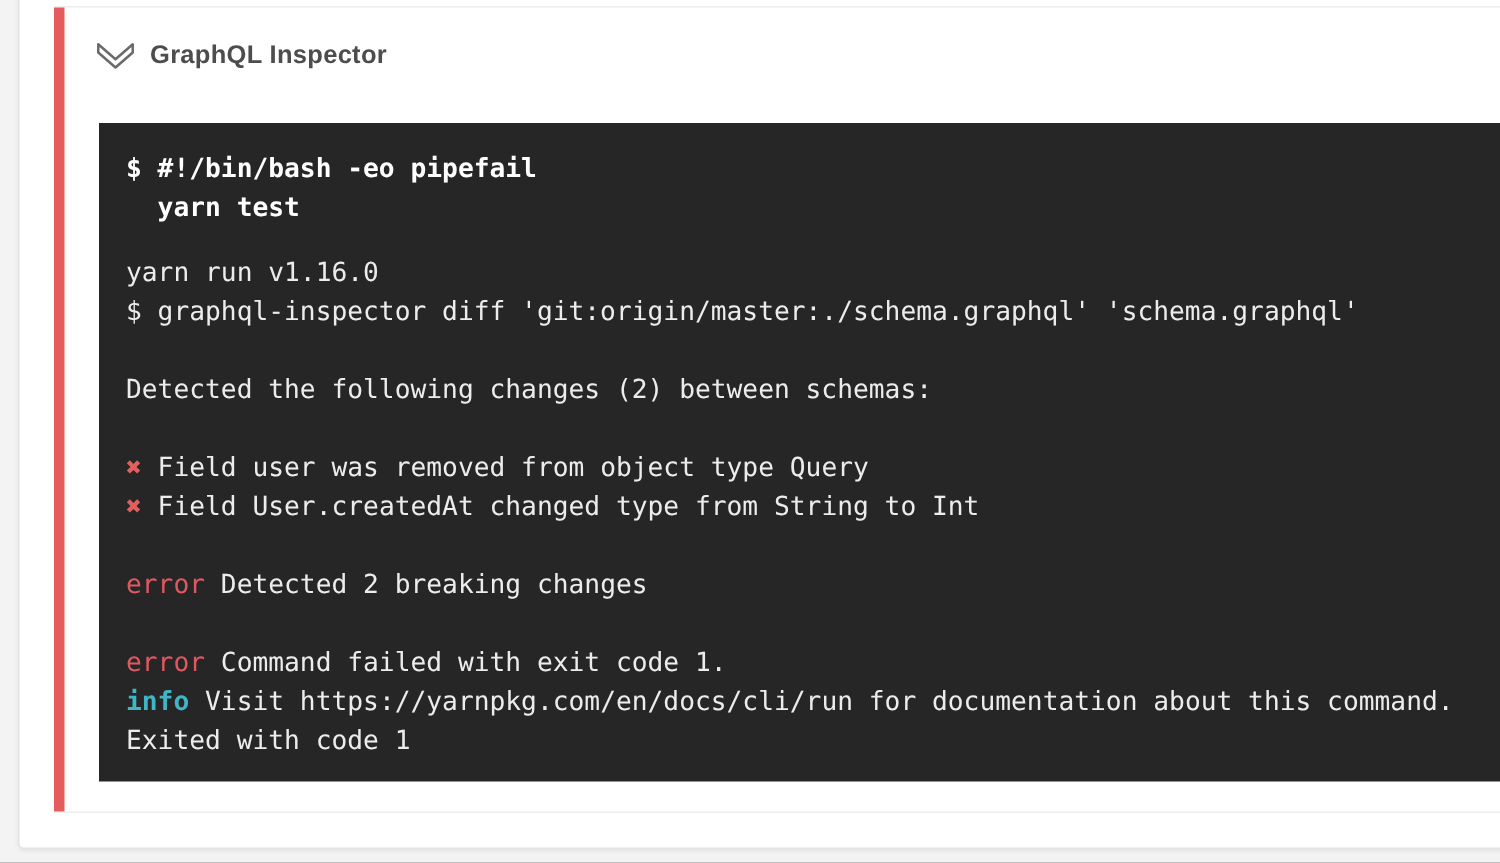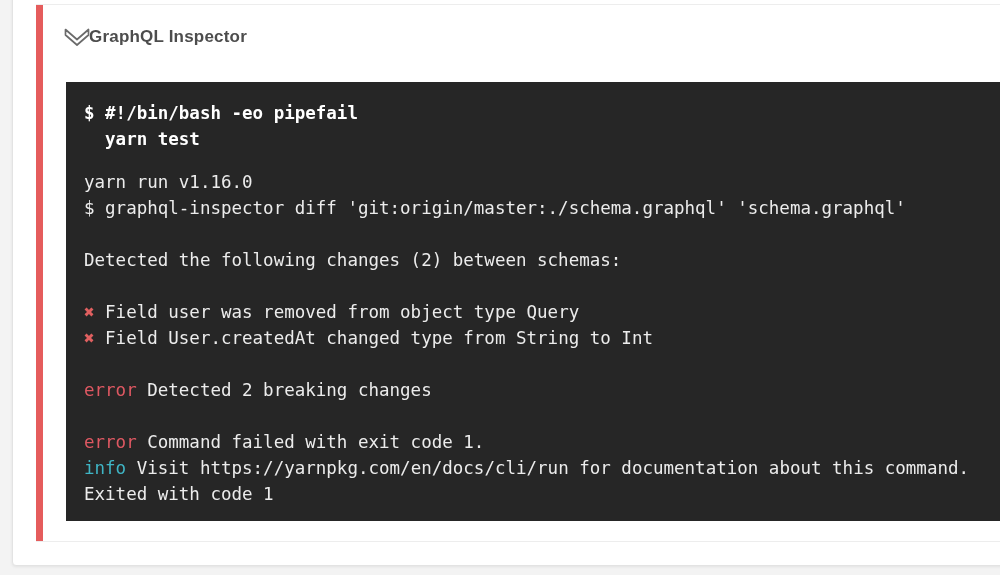--- a/index.html
+++ b/index.html
@@ -38,21 +38,21 @@
     width: 100%; height: 62px;
     cursor: pointer;
   }
   .chevron {
     position: absolute;
     left: 26px; top: 20px;
     width: 30px; height: 25px;
   }
   .step-title {
     position: absolute;
-    left: 53px; top: 22px;
+    left: 64px; top: 22px;
     font-size: 17px;
     font-weight: bold;
     letter-spacing: 0.2px;
     color: #4d4d4d;
     white-space: nowrap;
   }
   .terminal {
     position: absolute;
     left: 30px; top: 77px;
     width: 999px; height: 439px;
@@ -100,18 +100,18 @@
         <div class="line">$ graphql-inspector diff 'git:origin/master:./schema.graphql' 'schema.graphql'</div>
         <div class="blank"></div>
         <div class="line">Detected the following changes (2) between schemas:</div>
         <div class="blank"></div>
         <div class="line"><span class="seg-mark" style="color: rgb(224, 96, 96);">✖</span> Field user was removed from object type Query</div>
         <div class="line"><span class="seg-mark" style="color: rgb(224, 96, 96);">✖</span> Field User.createdAt changed type from String to Int</div>
         <div class="blank"></div>
         <div class="line"><span class="seg-label" style="color: rgb(222, 88, 98);">error</span> Detected 2 breaking changes</div>
         <div class="blank"></div>
         <div class="line"><span class="seg-label" style="color: rgb(222, 88, 98);">error</span> Command failed with exit code 1.</div>
-        <div class="line"><span class="seg-label" style="color: rgb(63, 181, 197);">info</span> Visit https://yarnpkg.com/en/docs/cli/run for documentation about this command.</div>
+        <div class="line"><span class="seg-label" style="color: rgb(63, 181, 197); font-weight: bold;">info</span> Visit https://yarnpkg.com/en/docs/cli/run for documentation about this command.</div>
         <div class="line">Exited with code 1</div>
       </div>
 
   </div>
 </div>
 
 </body></html>

